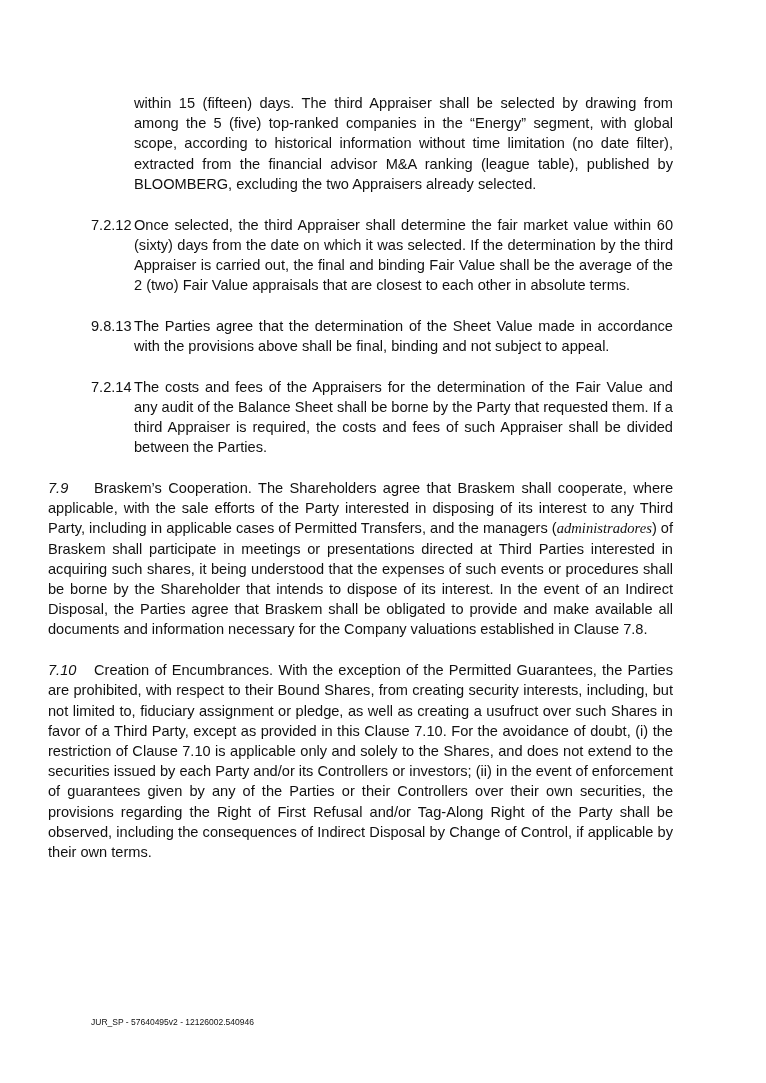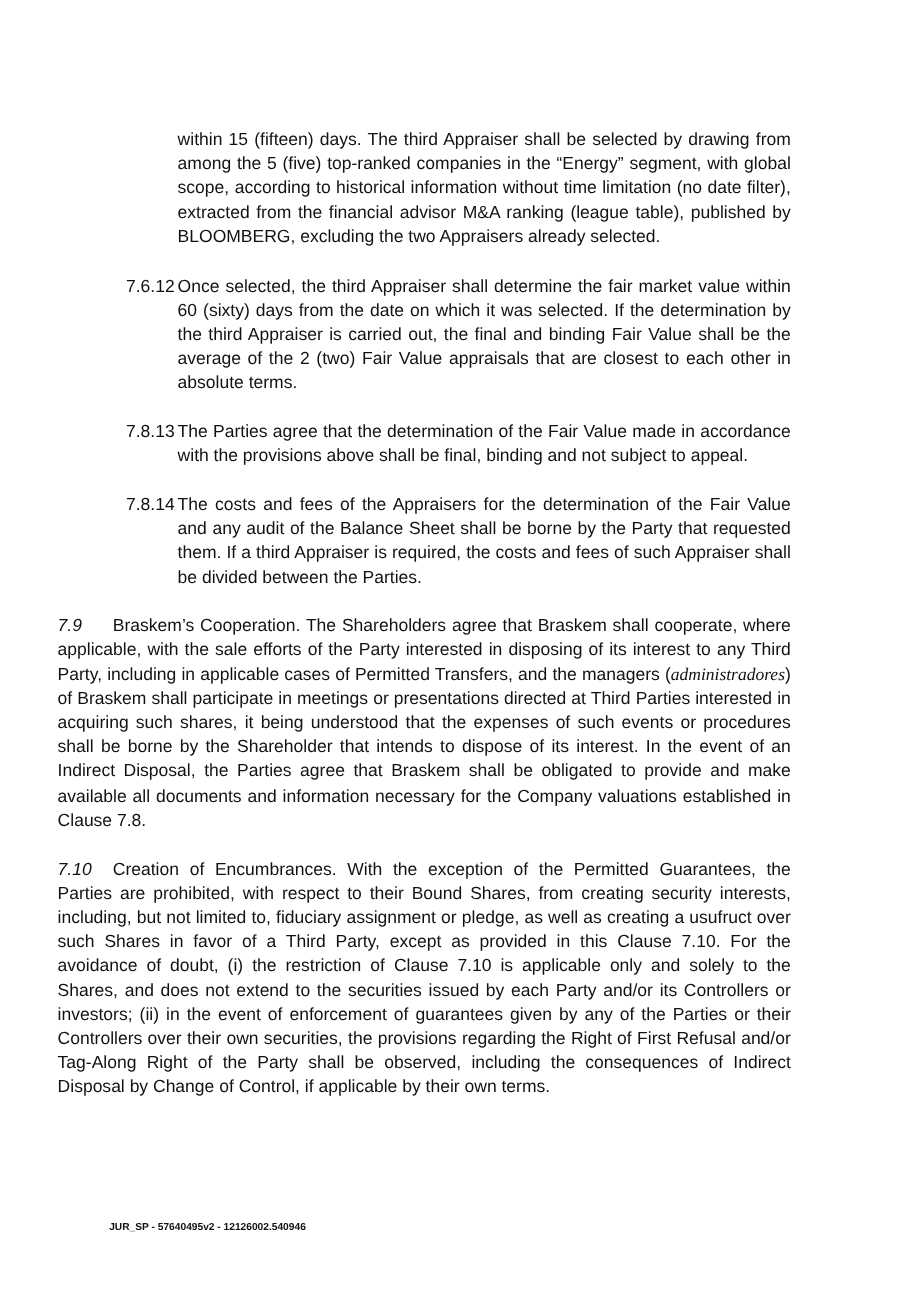--- a/index.html
+++ b/index.html
@@ -1,47 +1,47 @@
 <!DOCTYPE html>
 <html><head>
 <meta charset="utf-8">
 <style>
   html, body { margin: 0; padding: 0; background: #ffffff; }
   body { width: 766px; height: 1083px; position: relative; overflow: hidden;
          font-family: "Liberation Sans", sans-serif; color: #111111; }
   .page { position: absolute; left: 91px; top: 93px; width: 582px; }
-  .p { font-size: 14.6px; line-height: 20.2px; text-align: justify; margin: 14px; }
+  .p { font-size: 14.6px; line-height: 20.2px; text-align: justify; margin: 0; }
   .sub { position: relative; padding-left: 43px; }
   .num { position: absolute; left: 0; top: 0; }
   .para { margin-bottom: 20.5px; }
   .u { }
   .i { font-style: italic; font-family: Liberation Serif, serif; }
   .cl-num { display: inline-block; width: 46px; font-style: italic; }
-  .footer { position: absolute; left: 91px; top: 1017px; font-size: 8.5px; font-weight: bold; color: #111; }
+  .footer { position: absolute; left: 91px; top: 1017px; font-size: 8.5px; font-weight: normal; color: #111; }
 </style>
 </head>
 <body>
 
 <div class="page">
   <p class="p para sub">
     <span>within 15 (fifteen) days. The third Appraiser shall be selected by drawing from among the 5 (five) top-ranked companies in the “Energy” segment, with global scope, according to historical information without time limitation (no date filter), extracted from the financial advisor M&amp;A ranking (league table), published by BLOOMBERG, excluding the two Appraisers already selected.</span>
   </p>
 
   <p class="p para sub">
-    <span class="num">7.6.12</span>
+    <span class="num">7.2.12</span>
     <span>Once selected, the third Appraiser shall determine the fair market value within 60 (sixty) days from the date on which it was selected. If the determination by the third Appraiser is carried out, the final and binding Fair Value shall be the average of the 2 (two) Fair Value appraisals that are closest to each other in absolute terms.</span>
   </p>
 
   <p class="p para sub">
-    <span class="num">7.8.13</span>
-    <span>The Parties agree that the determination of the Fair Value made in accordance with the provisions above shall be final, binding and not subject to appeal.</span>
+    <span class="num">9.8.13</span>
+    <span>The Parties agree that the determination of the Sheet Value made in accordance with the provisions above shall be final, binding and not subject to appeal.</span>
   </p>
 
   <p class="p para sub">
-    <span class="num">7.8.14</span>
+    <span class="num">7.2.14</span>
     <span>The costs and fees of the Appraisers for the determination of the Fair Value and any audit of the Balance Sheet shall be borne by the Party that requested them. If a third Appraiser is required, the costs and fees of such Appraiser shall be divided between the Parties.</span>
   </p>
 
   <p class="p para" style="margin-left:-43px;"><span class="cl-num">7.9</span><span class="u">Braskem’s Cooperation</span><span>. The Shareholders agree that Braskem shall cooperate, where applicable, with the sale efforts of the Party interested in disposing of its interest to any Third Party, including in applicable cases of Permitted Transfers, and the managers (</span><span class="i">administradores</span><span>) of Braskem shall participate in meetings or presentations directed at Third Parties interested in acquiring such shares, it being understood that the expenses of such events or procedures shall be borne by the Shareholder that intends to dispose of its interest. In the event of an Indirect Disposal, the Parties agree that Braskem shall be obligated to provide and make available all documents and information necessary for the Company valuations established in </span><span class="u">Clause 7.8</span><span>.</span></p>
 
   <p class="p para" style="margin-left:-43px;"><span class="cl-num">7.10</span><span class="u">Creation of Encumbrances</span><span>. With the exception of the Permitted Guarantees, the Parties are prohibited, with respect to their Bound Shares, from creating security interests, including, but not limited to, fiduciary assignment or pledge, as well as creating a usufruct over such Shares in favor of a Third Party, except as provided in this </span><span class="u">Clause 7.10</span><span>. For the avoidance of doubt, (i) the restriction of </span><span class="u">Clause 7.10</span><span> is applicable only and solely to the Shares, and does not extend to the securities issued by each Party and/or its Controllers or investors; (ii) in the event of enforcement of guarantees given by any of the Parties or their Controllers over their own securities, the provisions regarding the Right of First Refusal and/or Tag-Along Right of the Party shall be observed, including the consequences of Indirect Disposal by Change of Control, if applicable by their own terms.</span></p>
 </div>
 
 <div class="footer">JUR_SP - 57640495v2 - 12126002.540946</div>
 

